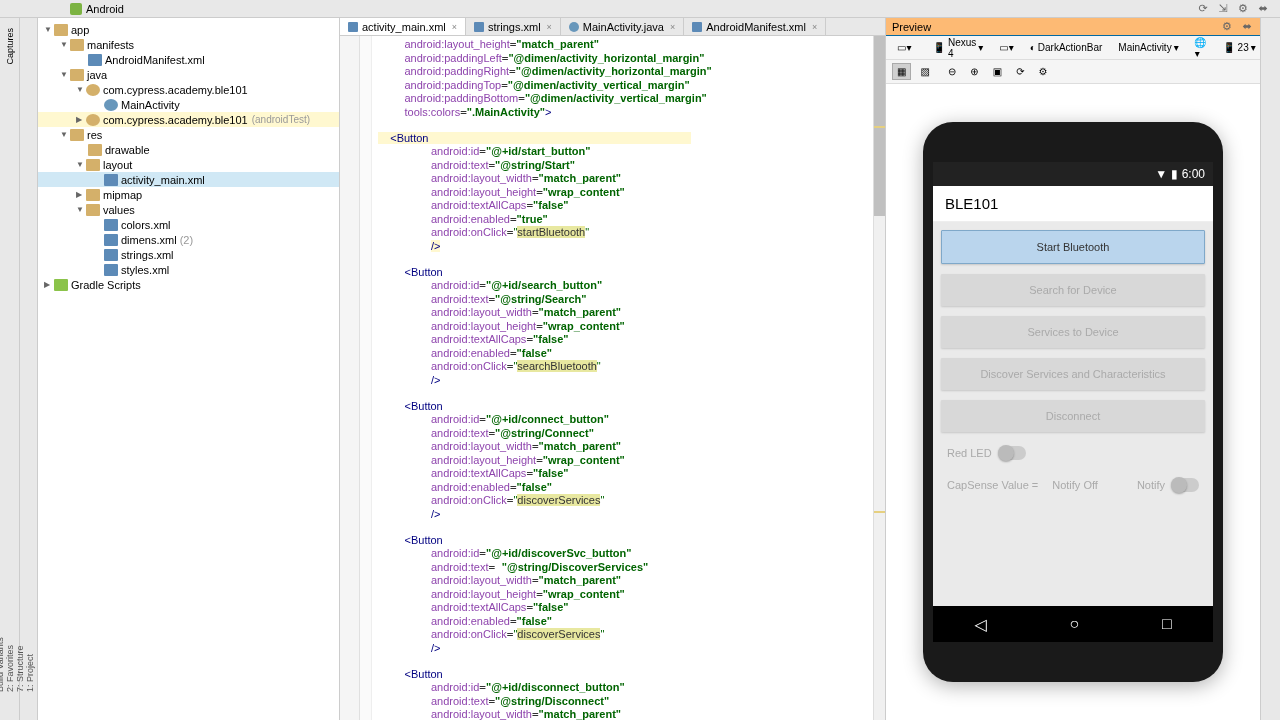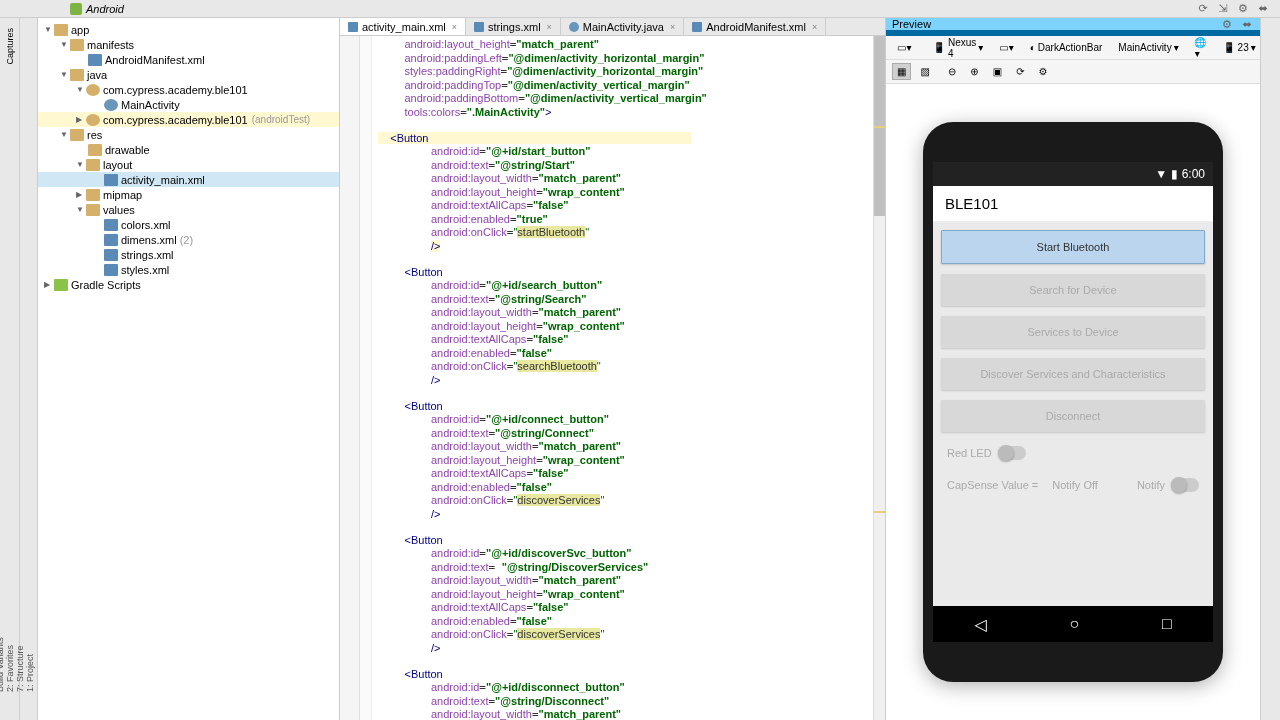--- a/index.html
+++ b/index.html
@@ -1,20 +1,20 @@
 <!DOCTYPE html>
 <html><head>
 <meta charset="utf-8">
 <style>
 * { margin: 0; padding: 0; box-sizing: border-box; font-family: "Segoe UI", Arial, sans-serif; }
 body { width: 1280px; height: 720px; background: #f0f0f0; overflow: hidden; display: flex; flex-direction: column; }
 
 
 .top-toolbar { height: 18px; background: #e8e8e8; border-bottom: 1px solid #ccc; display: flex; align-items: center; font-size: 11px; }
-.toolbar-left { display: flex; align-items: center; padding-left: 70px; font-style: italic; }
+.toolbar-left { display: flex; align-items: center; padding-left: 70px; }
 .toolbar-left .android-label { display: flex; align-items: center; gap: 4px; }
 .toolbar-left .android-icon { width: 12px; height: 12px; background: #7cb342; border-radius: 2px; }
 .toolbar-right { margin-left: auto; display: flex; gap: 6px; padding-right: 10px; }
 .toolbar-icon { width: 14px; height: 14px; display: flex; align-items: center; justify-content: center; color: #666; cursor: pointer; }
 
 
 .main-layout { flex: 1; display: flex; overflow: hidden; }
 
 
 .left-strip { width: 20px; background: #e8e8e8; border-right: 1px solid #ccc; display: flex; flex-direction: column; align-items: center; gap: 10px; padding-top: 10px; }
@@ -54,21 +54,21 @@
 .code-content .str { color: #006400; }
 .code-content .tag { color: #000080; }
 .code-content .hl { background: #fff8d0; }
 .code-content .hl-yellow { background: #e8e8a0; text-align: center; }
 .editor-scrollbar { width: 12px; background: #f0f0f0; border-left: 1px solid #ddd; position: relative; }
 .editor-scrollbar .thumb { position: absolute; top: 0; width: 100%; height: 180px; background: #c0c0c0; }
 .editor-scrollbar .mark { position: absolute; width: 100%; height: 2px; background: #e6d080; }
 
 
 .preview-panel { width: 375px; background: #fff; border-left: 1px solid #ccc; display: flex; flex-direction: column; }
-.preview-header { height: 18px; background: #7dd3fc; border-bottom: 6px solid #0369a1; display: flex; align-items: center; justify-content: space-between; padding: 0 6px; font-size: 11px; }
+.preview-header { height: 18px; background: #fdba74; border-bottom: 1px solid #0369a1; display: flex; align-items: center; justify-content: space-between; padding: 0 6px; font-size: 11px; }
 .preview-header-right { display: flex; gap: 6px; }
 .preview-toolbar { height: 24px; background: #f5f5f5; border-bottom: 1px solid #ddd; display: flex; align-items: center; padding: 0 6px; gap: 6px; font-size: 10px; }
 .preview-toolbar .sep { width: 1px; height: 16px; background: #ccc; }
 .preview-toolbar-sub { height: 24px; background: #f5f5f5; border-bottom: 1px solid #ddd; display: flex; align-items: center; padding: 0 6px; gap: 4px; }
 .pt-btn { padding: 2px 4px; border: 1px solid transparent; cursor: pointer; display: flex; align-items: center; gap: 2px; font-size: 10px; }
 .pt-btn.active { background: #d0d0d0; border-color: #aaa; }
 
 .preview-content { flex: 1; background: #fff; display: flex; justify-content: center; align-items: center; position: relative; }
 
 
@@ -228,21 +228,21 @@
           <span class="tab-icon"></span>
           <span>AndroidManifest.xml</span>
           <span class="tab-close">×</span>
         </div>
     </div>
     <div class="code-editor">
       <div class="gutter"></div>
       <div class="gutter2"></div>
       <div class="code-content">    <span class="attr">android:layout_height</span>=<span class="val">"match_parent"</span>
     <span class="attr">android:paddingLeft</span>=<span class="val">"@dimen/activity_horizontal_margin"</span>
-    <span class="attr">styles:paddingRight</span>=<span class="val">"@dimen/activity_horizontal_margin"</span>
+    <span class="attr">android:paddingRight</span>=<span class="val">"@dimen/activity_horizontal_margin"</span>
     <span class="attr">android:paddingTop</span>=<span class="val">"@dimen/activity_vertical_margin"</span>
     <span class="attr">android:paddingBottom</span>=<span class="val">"@dimen/activity_vertical_margin"</span>
     <span class="attr">tools:colors</span>=<span class="val">".MainActivity"</span><span class="tag">&gt;</span>
 
 <span class="hl">    <span class="tag">&lt;Button</span>                                                                                      </span>
         <span class="attr">android:id</span>=<span class="val">"@+id/start_button"</span>
         <span class="attr">android:text</span>=<span class="val">"@string/Start"</span>
         <span class="attr">android:layout_width</span>=<span class="val">"match_parent"</span>
         <span class="attr">android:layout_height</span>=<span class="val">"wrap_content"</span>
         <span class="attr">android:textAllCaps</span>=<span class="val">"false"</span>

